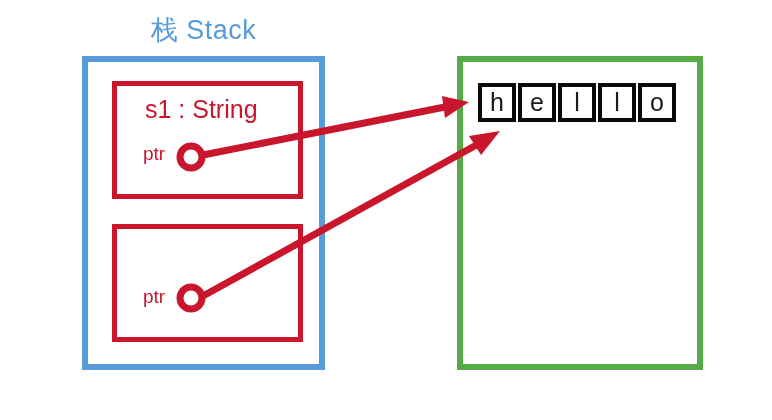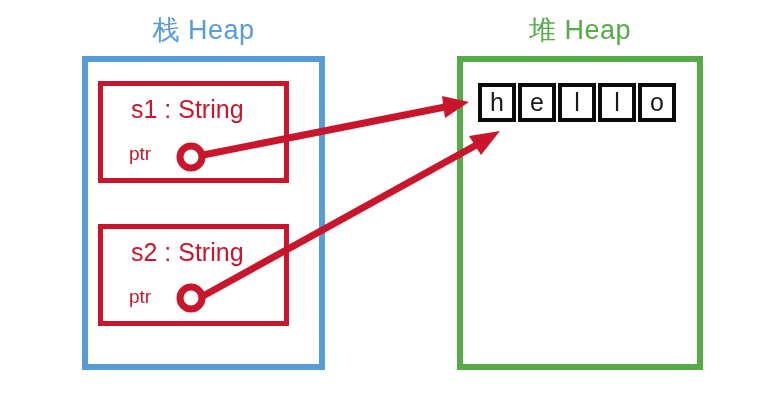--- a/index.html
+++ b/index.html
@@ -38,22 +38,22 @@
   }
   .heap-box {
     position: absolute;
     left: 457px; top: 56px;
     width: 246px; height: 314px;
     border: 6px solid var(--heap-green);
     background: transparent;
   }
   .frame {
     position: absolute;
-    left: 98px;
-    width: 191px; height: 102px;
+    left: 112px;
+    width: 191px; height: 118px;
     border: 5px solid var(--arrow-red);
     color: var(--arrow-red);
   }
   .frame-s1 { top: 81px; }
   .frame-s2 { top: 224px; }
   .frame .var-label {
     position: absolute;
     left: 28px; top: 9px;
     font-size: 25px;
     white-space: nowrap;
@@ -84,35 +84,33 @@
     left: 0; top: 0;
     width: 772px; height: 420px;
     pointer-events: none;
   }
 </style>
 </head>
 <body>
 
 <div class="canvas">
 
-  <div class="region-title stack-title">栈 Heap</div>
+  <div class="region-title stack-title">栈 Stack</div>
 
-  <div class="region-title heap-title">堆 Heap</div>
 
   <div class="stack-box"></div>
 
   <div class="heap-box"></div>
 
   <div class="frame frame-s1">
     <span class="var-label">s1 : String</span>
     <span class="ptr-label">ptr</span>
   </div>
 
   <div class="frame frame-s2">
-    <span class="var-label">s2 : String</span>
     <span class="ptr-label">ptr</span>
   </div>
 
   <div class="cell-row">
     <div class="cell">h</div>
     <div class="cell">e</div>
     <div class="cell">l</div>
     <div class="cell">l</div>
     <div class="cell">o</div>
   </div>

